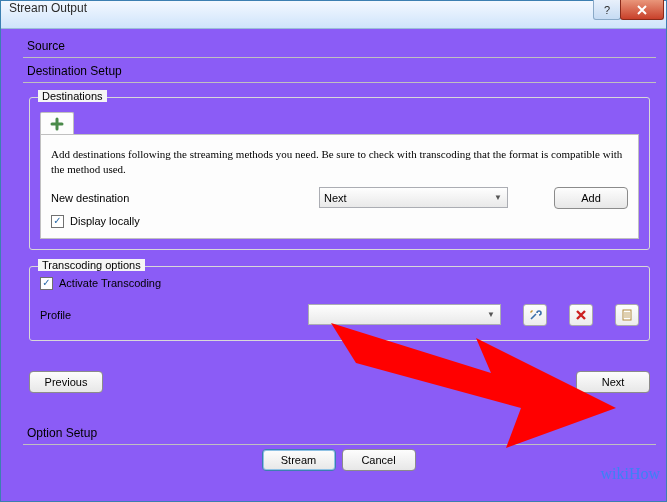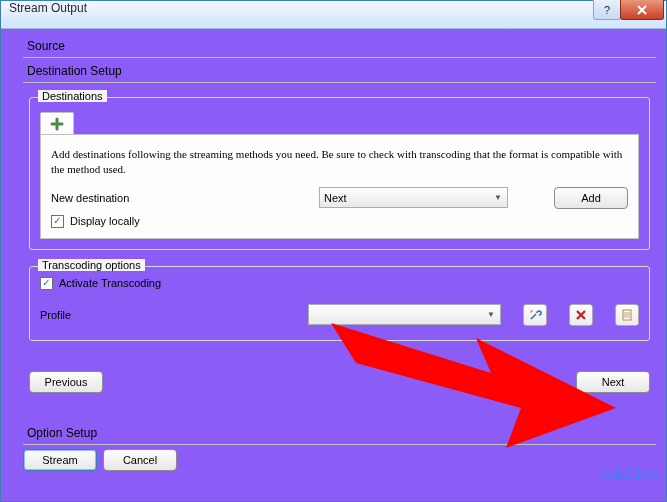--- a/index.html
+++ b/index.html
@@ -141,21 +141,21 @@
   background: linear-gradient(#fdfdfd,#ededed);
   border-radius: 3px;
   margin-left: 4px;
   display: flex; align-items: center; justify-content: center;
 }
 .nav-row {
   display: flex; justify-content: space-between;
   margin: 28px 0 8px 0;
 }
 .footer-row {
-  display: flex; justify-content: flex-start;
+  display: flex; justify-content: center;
   gap: 6px;
   padding: 0 2px 0 0;
 }
 .arrow-shape {
   position: absolute;
   pointer-events: none;
   z-index: 50;
 }
 .watermark {
   position: absolute;

